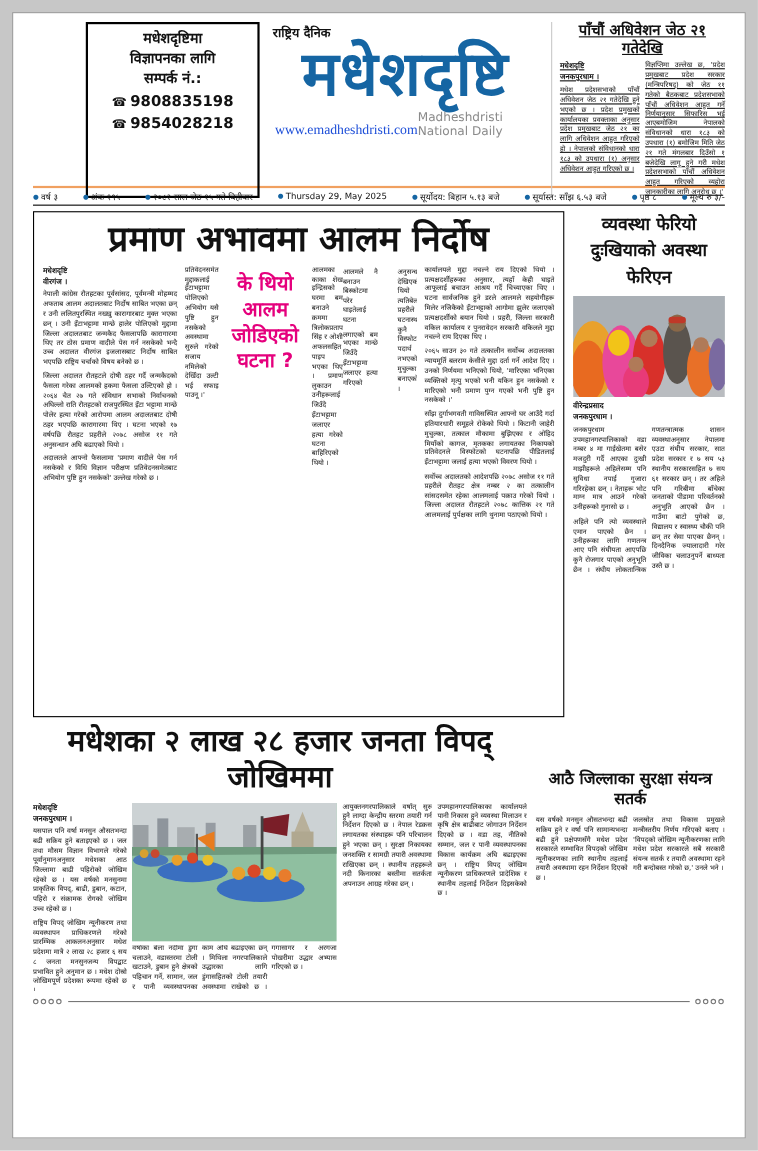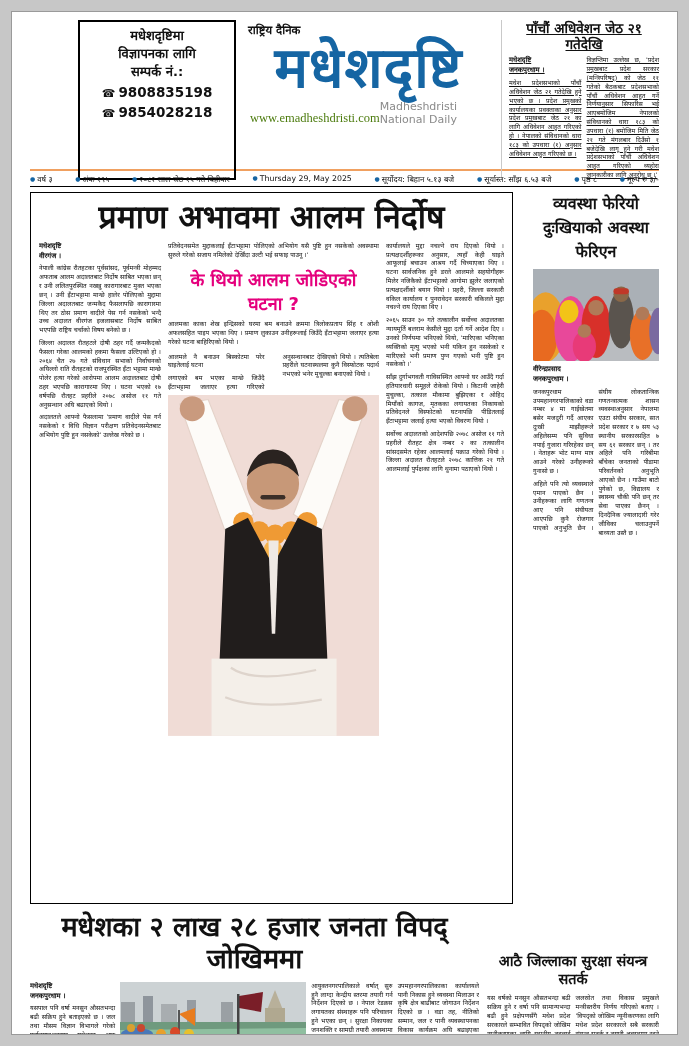--- a/index.html
+++ b/index.html
@@ -16,40 +16,40 @@
   
   .header-row { display:grid; grid-template-columns:158px 1fr 158px; gap:8px; height:146px;padding-left:48px; }
   .ad-box { border:2px solid #000; padding:5px 4px; text-align:center; }
   .ad-box .adline { font-weight:bold; font-size:13px; line-height:1.4; }
   .ad-box .phone-row { font-weight:bold; font-size:13.5px; line-height:1.55; white-space:nowrap; }
   .ad-box .phone-ic { font-size:11px; margin-right:3px; }
   .masthead { position:relative; padding-top:2px; }
   .masthead .tagline { font-size:11.5px; font-weight:bold; margin-left:4px; }
   .masthead .mtitle { font-size:56px; font-weight:bold; color:#1565a3; line-height:1.12; text-align:center; letter-spacing:1px; }
   .masthead .mbottom { display:flex; justify-content:space-between; align-items:flex-end; padding:0 6px; }
-  .masthead .website { font-family:"Liberation Serif", serif; font-size:12.5px; color:#4d7c0f; }
+  .masthead .website { font-family:"Liberation Serif", serif; font-size:12.5px; color:#1d4ed8; }
   .masthead .subtitle { font-size:11px; color:#8a8a8a; }
   .tr-article { border-left:1px solid #c9c9c9; padding-left:7px;text-decoration:underline; }
   .tr-article h3 { font-size:13.5px; text-align:center; margin-bottom:4px; line-height:1.2; }
   .smallbody { font-size:6.3px; line-height:1.4; text-align:justify; }
   .cols2 { column-count:2; column-gap:5px; }
   .byline { font-weight:bold; font-size:6.8px; line-height:1.45; margin-bottom:3px; }
 
   .orange-rule { border-top:2.5px solid #f0a060; margin-top:3px; }
   .dateline { display:flex; justify-content:space-between; align-items:center; height:15px; font-size:7.8px; white-space:nowrap; overflow:hidden; }
   .dateline .dot { color:#1565a3; font-size:6px; margin-right:2px; vertical-align:1px; }
   .black-rule { border-top:1.5px solid #000; margin-bottom:5px; }
 
   
-  .main-row { display:flex; gap:20px; height:712px; }
+  .main-row { display:flex; gap:8px; height:460px; }
   .main-box { width:483px; border:1.5px solid #000; padding:5px 8px 6px; overflow:hidden; }
   .main-box h1 { font-size:32px; text-align:center; line-height:1.15; margin:1px 0 6px; }
   .main-content { display:flex; gap:7px; height:494px; overflow:hidden; }
   .mcol-left { width:122px; }
-  .mcol-center { flex:1; display:flex; flex-direction:column; overflow:hidden; }
+  .mcol-center { flex:1; display:flex; overflow:hidden; }
   .mcol-right { width:118px; }
   .smallbody p { margin-bottom:4px; }
   .pink-head { color:#e5007d; font-weight:bold; font-size:18px; line-height:1.3; text-align:center; margin:5px 12px; }
   .wrapfrag { column-count:2; column-gap:18px; margin:2px 0 3px; }
   .photo-main { flex:1; width:100%; }
 
   .right-story { flex:1; overflow:hidden; display:flex; flex-direction:column;justify-content:center; }
   .right-story h2 { font-size:16px; text-align:center; line-height:1.5; margin-bottom:5px; }
   .right-story .crowd { width:100%; height:92px; margin-bottom:4px; }
   .right-story .rbody { flex:1; overflow:hidden; }

